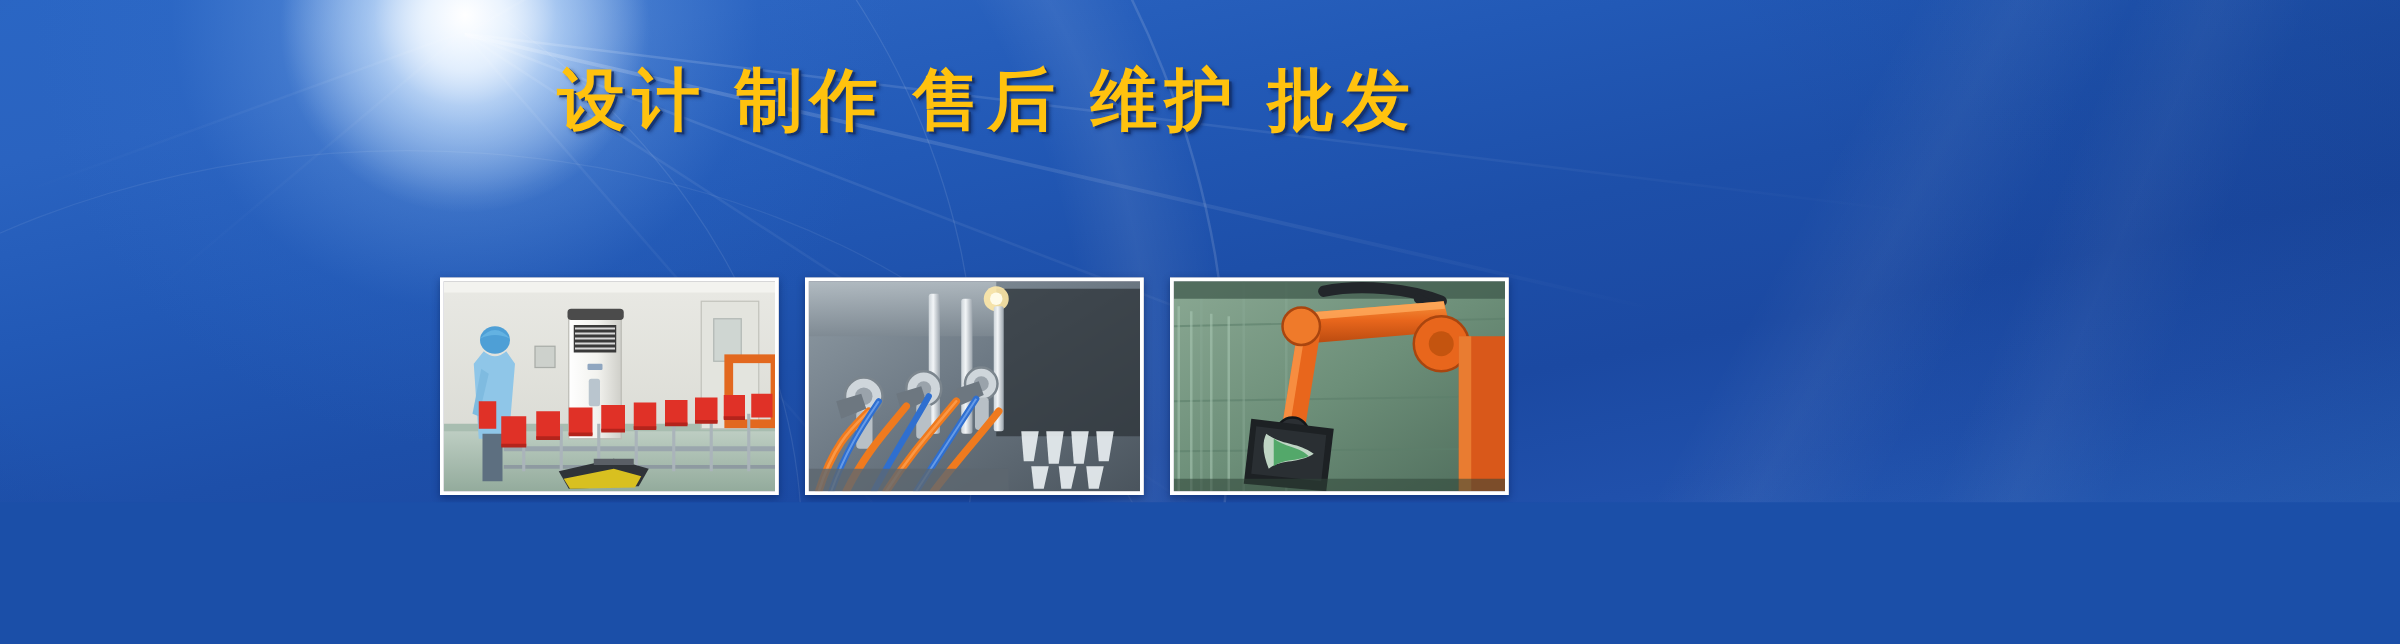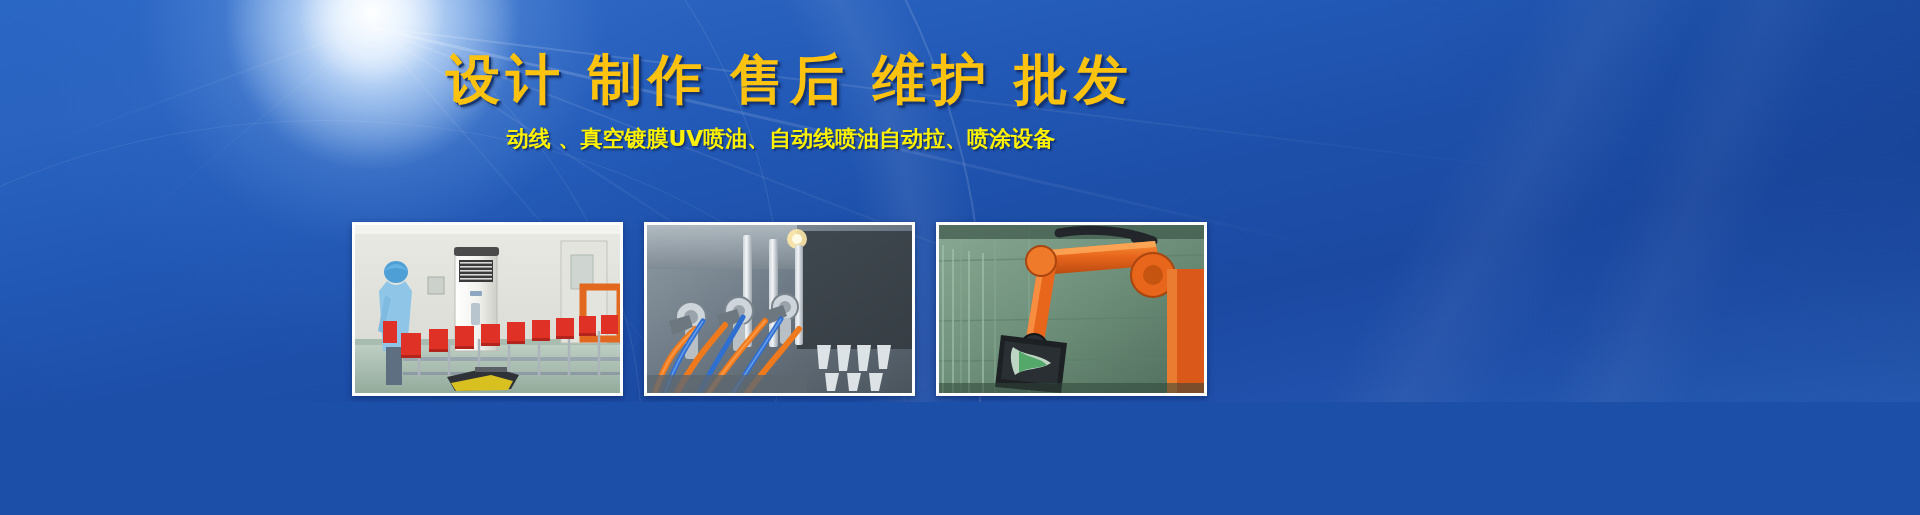--- a/index.html
+++ b/index.html
@@ -116,21 +116,20 @@
   <div class="ray ray-h"></div>
   <div class="ray ray-i"></div>
   <div class="sweep diag"></div>
   <div class="sweep vignette"></div>
 
   <div class="headline">
     <span>设计</span><span class="gap"></span><span>制作</span><span class="gap"></span><span>售后</span><span class="gap"></span><span>维护</span><span class="gap"></span><span>批发</span>
   </div>
 
   <div class="subcopy">
-    <span class="line">动线 、真空镀膜UV喷油、自动线喷油自动拉、喷涂设备</span>
   </div>
 
   <div class="photos">
 
     <div class="photo">
       <svg viewBox="0 0 265 168" preserveAspectRatio="none" role="img">
         <defs>
           <linearGradient id="p1wall" x1="0" y1="0" x2="0" y2="1">
             <stop offset="0%" stop-color="#e9e9e4"></stop>
               <stop offset="100%" stop-color="#d6d7d0"></stop>

